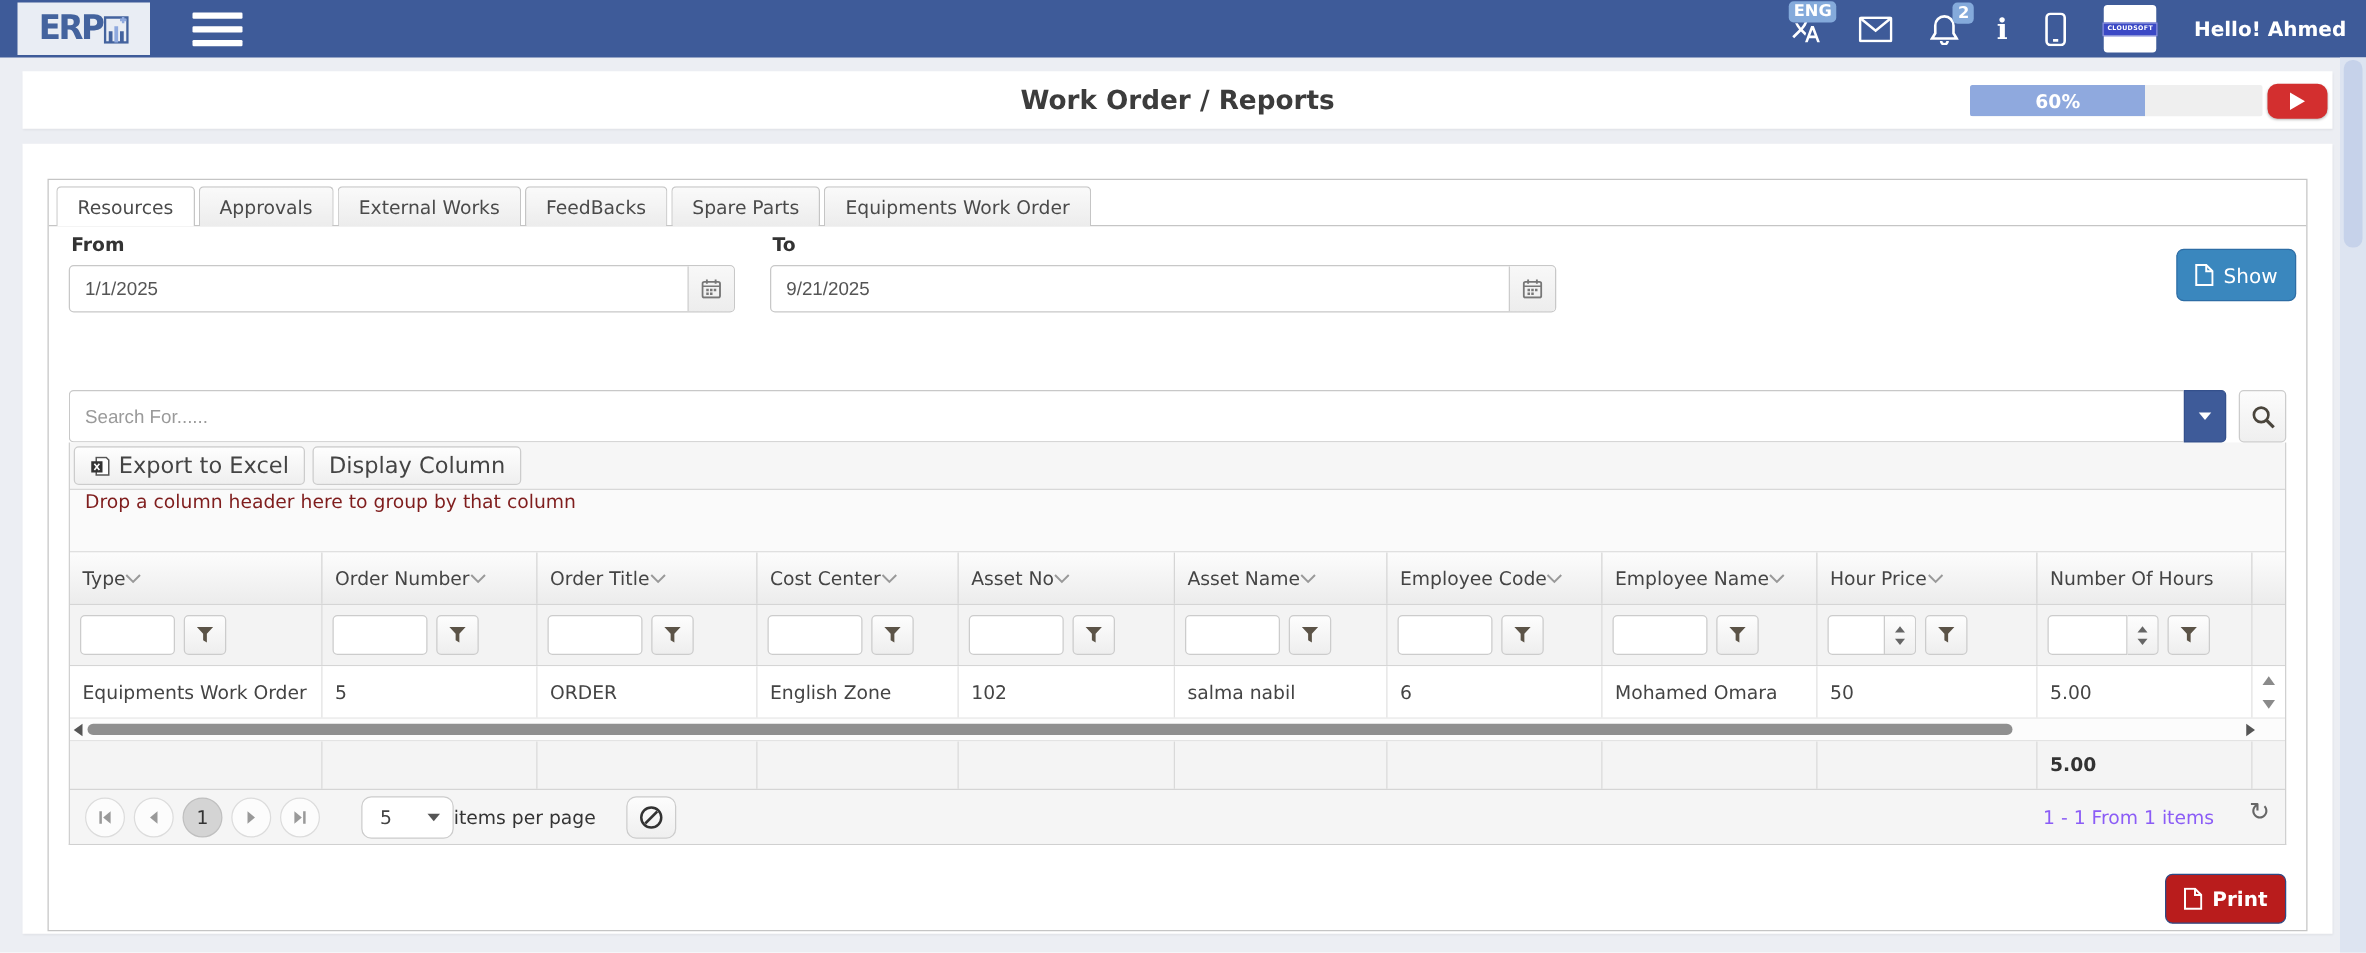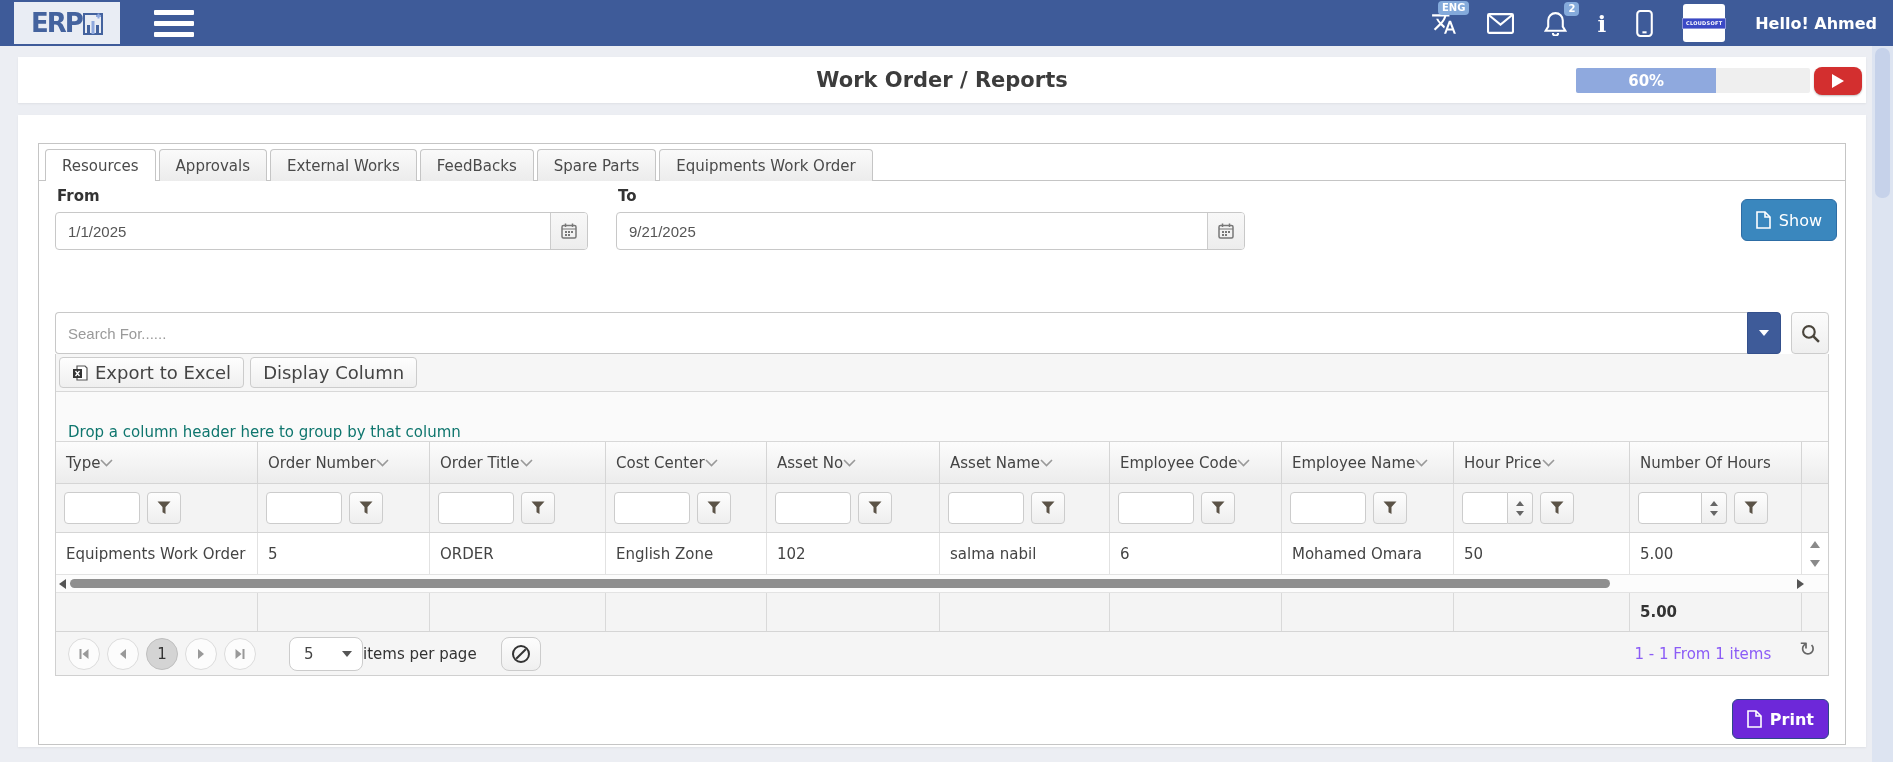--- a/index.html
+++ b/index.html
@@ -10,21 +10,21 @@
     -webkit-font-smoothing:antialiased;
   }
   
   .navbar{height:46px;background:#3e5b99;display:flex;align-items:center;color:#fff;position:relative;}
   .logo-box{width:106px;height:42px;margin:2px 0 2px 14px;background:#e9edf4;display:flex;align-items:center;justify-content:center;gap:1px;}
   .logo-text{font-size:26px;font-weight:800;color:#44639e;letter-spacing:-2px;transform:scaleY(1.05);}
   .hamburger{margin-left:34px;display:flex;flex-direction:column;gap:6px;cursor:pointer;}
   .hamburger span{display:block;width:40px;height:5px;background:#fff;border-radius:1px;}
   .nav-right{margin-left:auto;display:flex;align-items:center;gap:30px;padding-right:16px;}
   .nav-icon{position:relative;display:flex;align-items:center;justify-content:center;}
-  .nav-badge{position:absolute;top:-9px;right:-12px;background:#84aadb;color:#fff;font-size:10px;font-weight:700;
+  .nav-badge{position:absolute;top:-9px;right:-12px;background:#84aadb;color:#fff;font-size:13px;font-weight:700;
     padding:2px 4px;border-radius:4px;line-height:1;}
   .info-glyph{font-family:"DejaVu Serif","Liberation Serif",serif;font-weight:700;font-size:23px;line-height:1;}
   .brand-box{width:42px;height:38px;background:#fff;border-radius:3px;display:flex;align-items:center;justify-content:center;}
   .brand-pill{background:#3b49c6;border:1px solid #8a93d8;color:#fff;font-size:5px;font-weight:700;padding:2px 3px;line-height:1;letter-spacing:.3px;}
   .hello{font-size:16px;font-weight:700;}
   
   .page-scrollbar{position:absolute;right:0;top:46px;width:21px;height:716px;background:#dde4f1;}
   .page-scrollbar .thumb{position:absolute;top:2px;left:3px;width:15px;height:150px;background:#c6d2ea;border-radius:7px;}
   
   .title-card{margin:11px 0 0 18px;width:1848px;height:46px;background:#fff;position:relative;
@@ -65,22 +65,22 @@
   .dd-btn{width:34px;background:#3e5b99;border:1px solid #34508c;border-radius:0 4px 4px 0;display:flex;
     align-items:center;justify-content:center;cursor:pointer;box-sizing:border-box;}
   .caret-down{width:0;height:0;border-left:5px solid transparent;border-right:5px solid transparent;border-top:6px solid #fff;}
   .sbtn{width:38px;margin-left:10px;border:1px solid #ccc;border-radius:4px;background:linear-gradient(#fcfcfc,#efefef);
     display:flex;align-items:center;justify-content:center;cursor:pointer;box-sizing:border-box;}
   
   .grid{border:1px solid #d0d0d0;border-top:none;}
   .gtoolbar{height:38px;background:#f6f6f6;border-bottom:1px solid #d8d8d8;display:flex;align-items:center;padding:0 3px;gap:6px;box-sizing:border-box;}
   .tbtn{height:31px;border:1px solid #ccc;border-radius:4px;background:linear-gradient(#fefefe,#efefef);
     display:flex;align-items:center;gap:7px;padding:0 12px;font-size:18px;color:#444;cursor:pointer;box-sizing:border-box;}
-  .groupbar{height:50px;background:#fafafa;border-bottom:1px solid #d8d8d8;display:flex;align-items:flex-end;
-    padding:0 12px;font-size:15px;color:#0f766e;box-sizing:border-box;}
+  .groupbar{height:50px;background:#fafafa;border-bottom:1px solid #d8d8d8;display:flex;align-items:flex-start;
+    padding:0 12px;font-size:15px;color:#7f1d1d;box-sizing:border-box;}
   .hrow{display:flex;height:41px;background:linear-gradient(#fcfcfc,#ececec);border-bottom:1px solid #d5d5d5;}
   .hcell{display:flex;align-items:center;padding:0 9px 0 10px;border-right:1px solid #d5d5d5;
     font-size:15px;color:#444;box-sizing:border-box;cursor:pointer;}
   .frow{display:flex;height:48px;background:#f3f3f3;border-bottom:1px solid #d5d5d5;}
   .fcell{display:flex;align-items:center;padding:0 8px;border-right:1px solid #dcdcdc;box-sizing:border-box;}
   .finput{width:76px;height:32px;border:1px solid #ccc;border-radius:4px;background:#fff;outline:none;box-sizing:border-box;padding:0 6px;font-size:14px;color:#555;}
   .finput.num{width:46px;border-radius:4px 0 0 4px;}
   .spin{width:25px;height:32px;border:1px solid #ccc;border-left:none;border-radius:0 4px 4px 0;display:flex;
     flex-direction:column;align-items:center;justify-content:center;gap:5px;background:linear-gradient(#fdfdfd,#efefef);cursor:pointer;box-sizing:border-box;}
   .spin-up{width:0;height:0;border-left:4px solid transparent;border-right:4px solid transparent;border-bottom:5px solid #666;}
@@ -106,21 +106,21 @@
   .pbtn.active{background:#d4d4d4;border-color:#bfbfbf;font-size:15px;color:#333;}
   .psize{width:74px;height:34px;margin-left:26px;border:1px solid #ccc;border-radius:8px;background:#fff;display:flex;
     align-items:center;justify-content:space-between;padding:0 10px 0 14px;font-size:15px;color:#444;cursor:pointer;box-sizing:border-box;}
   .psize .caret{width:0;height:0;border-left:5px solid transparent;border-right:5px solid transparent;border-top:6px solid #555;}
   .ipp{font-size:15px;color:#333;}
   .clear-btn{width:40px;height:34px;margin-left:24px;border:1px solid #ccc;border-radius:8px;
     background:linear-gradient(#fdfdfd,#efefef);display:flex;align-items:center;justify-content:center;cursor:pointer;box-sizing:border-box;}
   .pspacer{flex:1;}
   .psummary{font-size:15px;color:#8b5cf6;}
   .refresh{margin-left:28px;margin-bottom:10px;font-size:20px;color:#666;line-height:1;cursor:pointer;}
-  .print-btn{position:absolute;right:16px;bottom:5px;height:38px;padding:0 14px;background:#6d28d9;border:1px solid #2d4a85;
+  .print-btn{position:absolute;right:16px;bottom:5px;height:38px;padding:0 14px;background:#b91c1c;border:1px solid #2d4a85;
     border-radius:6px;color:#fff;font-size:16px;font-weight:700;display:flex;align-items:center;gap:8px;cursor:pointer;}
   
   .c0{width:202px;}.c1{width:172px;}.c2{width:176px;}.c3{width:161px;}.c4{width:173px;}
   .c5{width:170px;}.c6{width:172px;}.c7{width:172px;}.c8{width:176px;}.c9{flex:1;}
 </style>
 </head>
 <body>
 
 <div class="navbar">
   <div class="logo-box">

